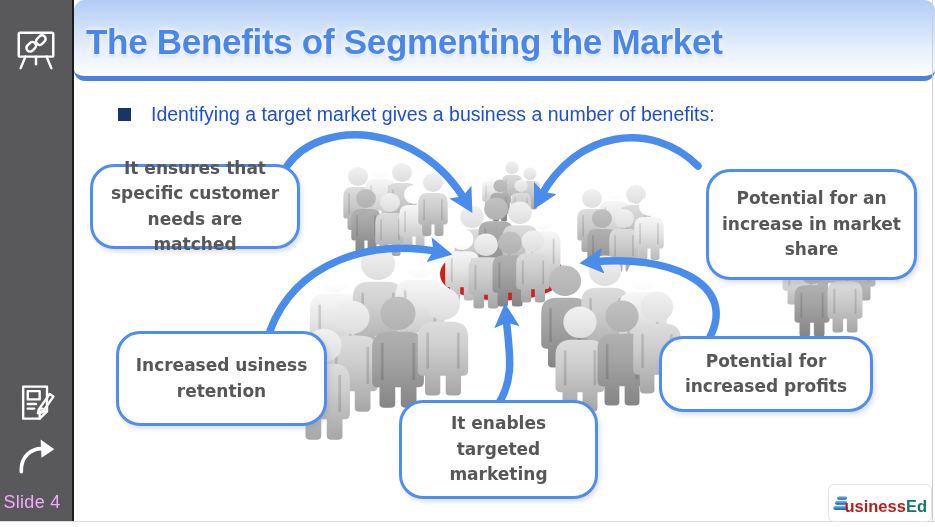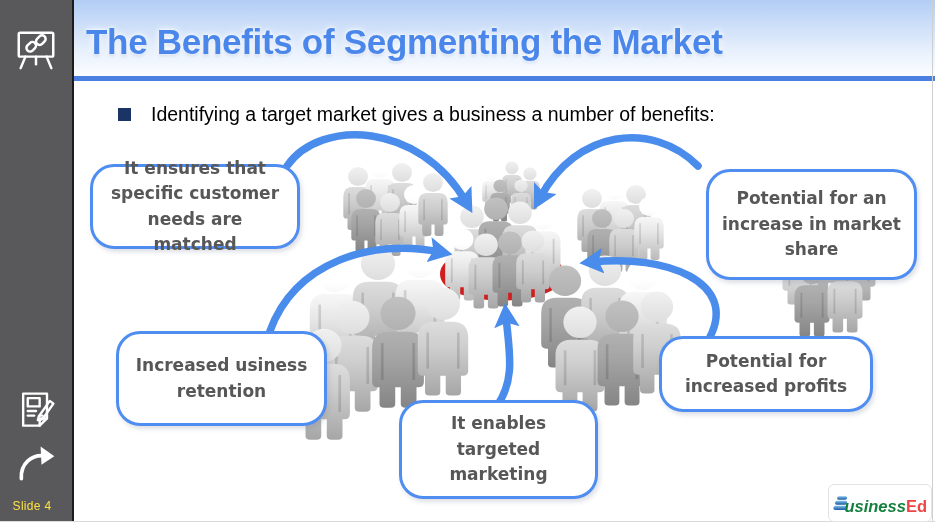--- a/index.html
+++ b/index.html
@@ -4,32 +4,32 @@
 <style>
   html,body{margin:0;padding:0;background:#ffffff;}
   #page{position:relative;width:935px;height:527px;overflow:hidden;background:#ffffff;
         font-family:"Liberation Sans",sans-serif;}
   
   .sidebar{position:absolute;left:0;top:0;width:72px;height:521px;background:#59595b;
            border-right:2px solid #1c1c1c;display:flex;flex-direction:column;align-items:center;}
   .sb-icon-btn{width:52px;height:52px;display:flex;align-items:center;justify-content:center;cursor:pointer;}
   .sb-top{margin-top:22px;}
   .sb-spacer{flex:1;}
-  .sb-slide-label{color:#fde047;font-size:12px;margin:10px 8px 8px 0;letter-spacing:.3px;}
+  .sb-slide-label{color:#f0abfc;font-size:18px;margin:10px 8px 8px 0;letter-spacing:.3px;}
   
   .band{position:absolute;left:74px;top:0;width:861px;height:76px;
         background:linear-gradient(#b2cdf5,#eaf2fd 70%,#fbfdff);
-        border-bottom:5px solid #4a80e2;}
+        border-bottom:5px solid #4a80e2;border-radius:11px;}
   .title{position:absolute;left:12px;top:22px;font-size:35px;font-weight:700;color:#4b87ea;
          letter-spacing:-0.3px;white-space:nowrap;
          text-shadow:0 0 7px #ffffff,0 0 3px #ffffff,0 2px 3px rgba(130,160,220,.45);}
   
   .bullet-row{position:absolute;left:118px;top:103px;display:flex;align-items:flex-start;z-index:3;}
   .bullet-sq{width:13px;height:13px;background:#1a3465;margin:5px 20px 0 0;flex:none;}
-  .bullet-text{font-size:19.5px;color:#000000;white-space:nowrap;}
+  .bullet-text{font-size:19.5px;color:#1d4ed8;white-space:nowrap;}
   
   .callout{position:absolute;background:#ffffff;border:3px solid #4f8df0;border-radius:24px;
            display:flex;align-items:center;justify-content:center;text-align:center;
            font-family:"DejaVu Sans",sans-serif;font-weight:700;font-size:17px;
            color:#575757;line-height:1.5;padding:4px 12px;box-sizing:border-box;z-index:2;
            box-shadow:2px 3px 4px rgba(120,130,155,.25);}
   .c1{left:80px; top:164px;width:210px;height:85px;margin-left:10px;}
   .c2{left:690px;top:169px;width:211px;height:111px;margin-left:16px;}
   .c3{left:116px;top:331px;width:211px;height:95px;}
   .c4{left:399px;top:392px;width:199px;height:99px;margin-top:8px;}
@@ -37,22 +37,22 @@
   
   .illus{position:absolute;left:0;top:0;width:935px;height:527px;z-index:1;pointer-events:none;}
   .arrow{fill:none;stroke:#4a8ceb;stroke-width:7.5;stroke-linecap:round;marker-end:url(#ah);}
   .shL{filter:brightness(1.12);}
   .shD{filter:brightness(0.8);}
   
   .logo{position:absolute;left:828px;top:484px;width:104px;height:38px;z-index:2;
         display:flex;align-items:flex-end;border:1px solid #e3e3e3;border-radius:6px;
         padding:2px 4px;box-sizing:border-box;background:#fff;}
   .logo-text{font-weight:700;font-size:16.5px;line-height:1;margin-bottom:5px;margin-left:-6px;}
-  .logo-business{color:#15803d;font-style:italic;}
-  .logo-ed{color:#ef4444;}
+  .logo-business{color:#b91c1c;}
+  .logo-ed{color:#0f766e;}
   
   .edge-right{position:absolute;left:932px;top:0;width:1px;height:521px;background:#cfcfcf;}
   .edge-bottom{position:absolute;left:0;top:521px;width:935px;height:1px;background:#dadada;}
 </style>
 </head>
 <body>
 
 <div id="page">
 
   <div class="sidebar">

